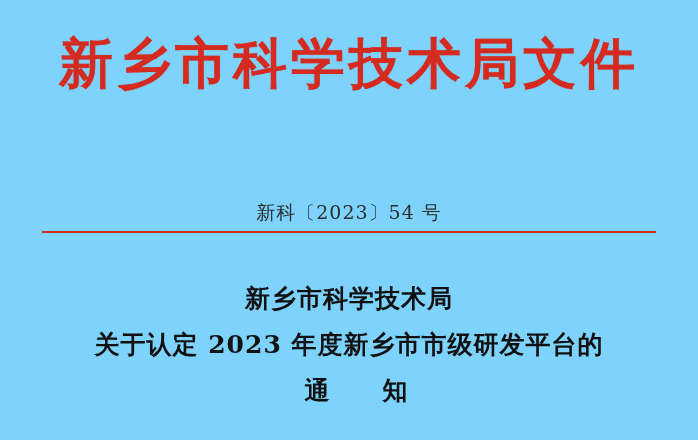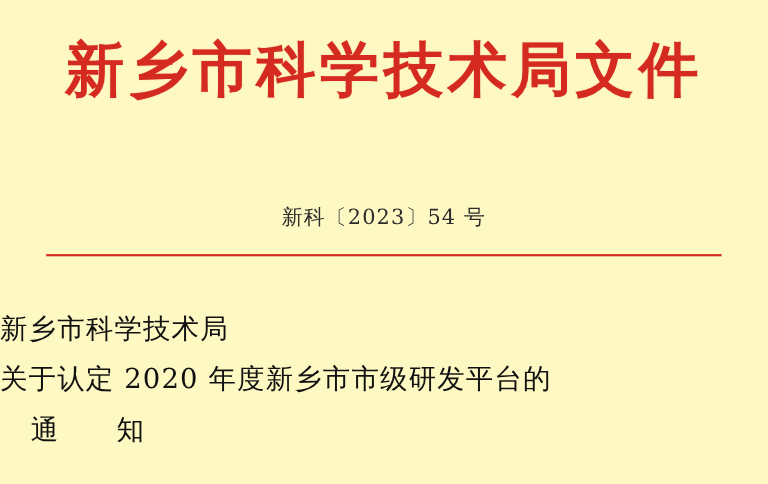--- a/index.html
+++ b/index.html
@@ -10,42 +10,42 @@
     width: 698px;
     height: 440px;
     background: #ffffff;
     font-family: "DejaVu Serif", "Liberation Serif", serif;
     overflow: hidden;
   }
   .page {
     position: relative;
     width: 698px;
     height: 440px;
-    background: #fef9c3;
+    background: #7dd3fc;
   }
   
   .masthead {
     position: absolute;
     top: 30px;
     left: 0;
     width: 698px;
     text-align: center;
     color: #d42a20;
     font-family: "DejaVu Serif", "Liberation Serif", serif;
     font-weight: bold;
     font-size: 54px;
     letter-spacing: 4px;
     line-height: 1.25;
     white-space: nowrap;
     text-shadow: 0 0 1px rgba(212,42,32,0.45);
   }
   
   .doc-number {
     position: absolute;
-    top: 185px;
+    top: 200px;
     left: 0;
     width: 698px;
     text-align: center;
     color: #2c2c2c;
     font-size: 19px;
     letter-spacing: 1px;
     white-space: nowrap;
   }
   
   .red-rule {
@@ -55,23 +55,23 @@
     width: 614px;
     height: 2px;
     background: #d42a20;
   }
   
   .title-block {
     position: absolute;
     top: 276px;
     left: 0;
     width: 698px;
-    text-align: left;
+    text-align: center;
     color: #111111;
-    font-weight: normal;
+    font-weight: bold;
     font-size: 25px;
     line-height: 46px;
     letter-spacing: 1px;
   }
   .title-line {
     display: block;
     white-space: nowrap;
   }
   .title-line.last {
     letter-spacing: 14px;
@@ -84,17 +84,17 @@
 <div class="page">
 
   <div class="masthead">新乡市科学技术局文件</div>
 
   <div class="doc-number">新科〔2023〕54 号</div>
 
   <div class="red-rule"></div>
 
   <div class="title-block">
     <span class="title-line">新乡市科学技术局</span>
-    <span class="title-line">关于认定 2020 年度新乡市市级研发平台的</span>
+    <span class="title-line">关于认定 2023 年度新乡市市级研发平台的</span>
     <span class="title-line last">通　知</span>
   </div>
 
 </div>
 
 </body></html>

